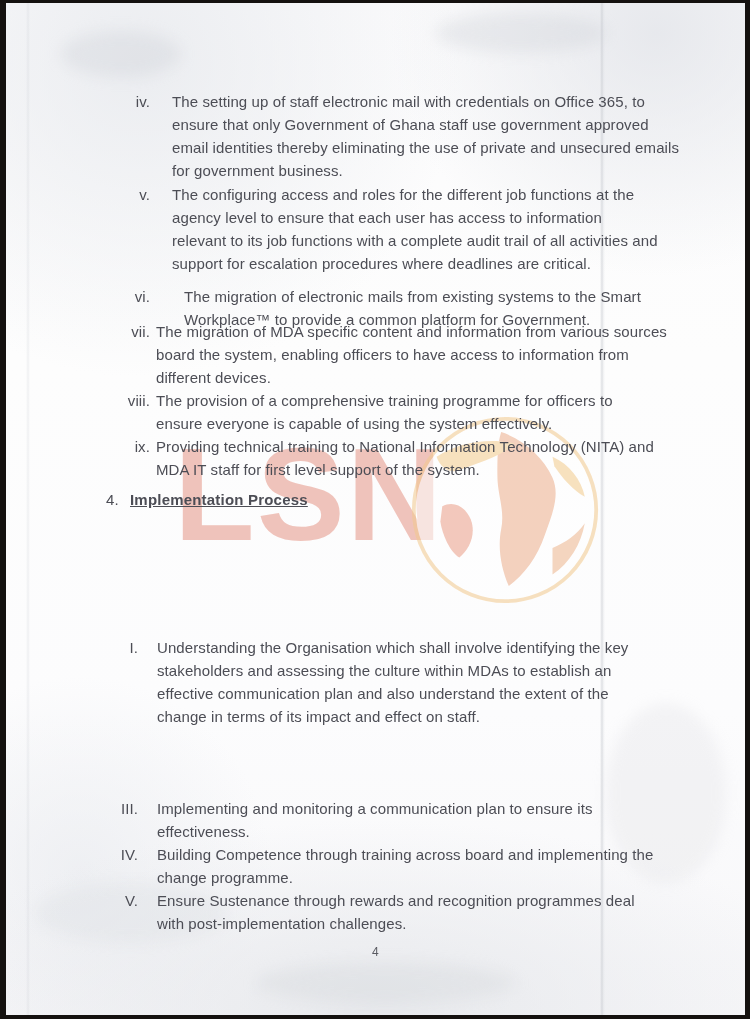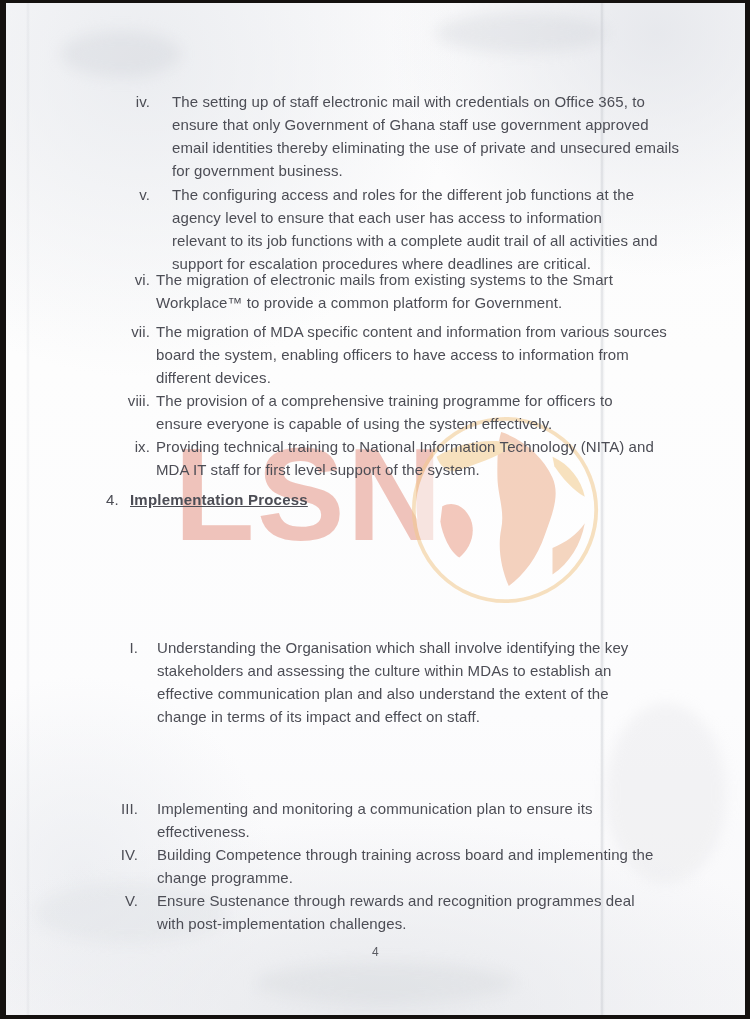--- a/index.html
+++ b/index.html
@@ -211,21 +211,21 @@
       <div class="li lvl1 wide" style="top:87px;">
         <span class="marker">iv.</span>
         <span class="body-text">The setting up of staff electronic mail with credentials on Office 365, to ensure that only Government of Ghana staff use government approved email identities thereby eliminating the use of private and unsecured emails for government business.</span>
       </div>
 
       <div class="li lvl1 wide" style="top:180px; width:545px;">
         <span class="marker">v.</span>
         <span class="body-text">The configuring access and roles for the different job functions at the agency level to ensure that each user has access to information relevant to its job functions with a complete audit trail of all activities and support for escalation procedures where deadlines are critical.</span>
       </div>
 
-      <div class="li lvl1 tight" style="top:265px; width:530px;">
+      <div class="li lvl1 tight" style="top:282px; width:530px;gap:28px;">
         <span class="marker">vi.</span>
         <span class="body-text">The migration of electronic mails from existing systems to the Smart Workplace™ to provide a common platform for Government.</span>
       </div>
 
       <div class="li lvl1 tight" style="top:317px; width:560px;justify-content:center;">
         <span class="marker">vii.</span>
         <span class="body-text">The migration of MDA specific content and information from various sources board the system, enabling officers to have access to information from different devices.</span>
       </div>
 
       <div class="li lvl1 tight" style="top:386px; width:545px;justify-content:flex-end;">

